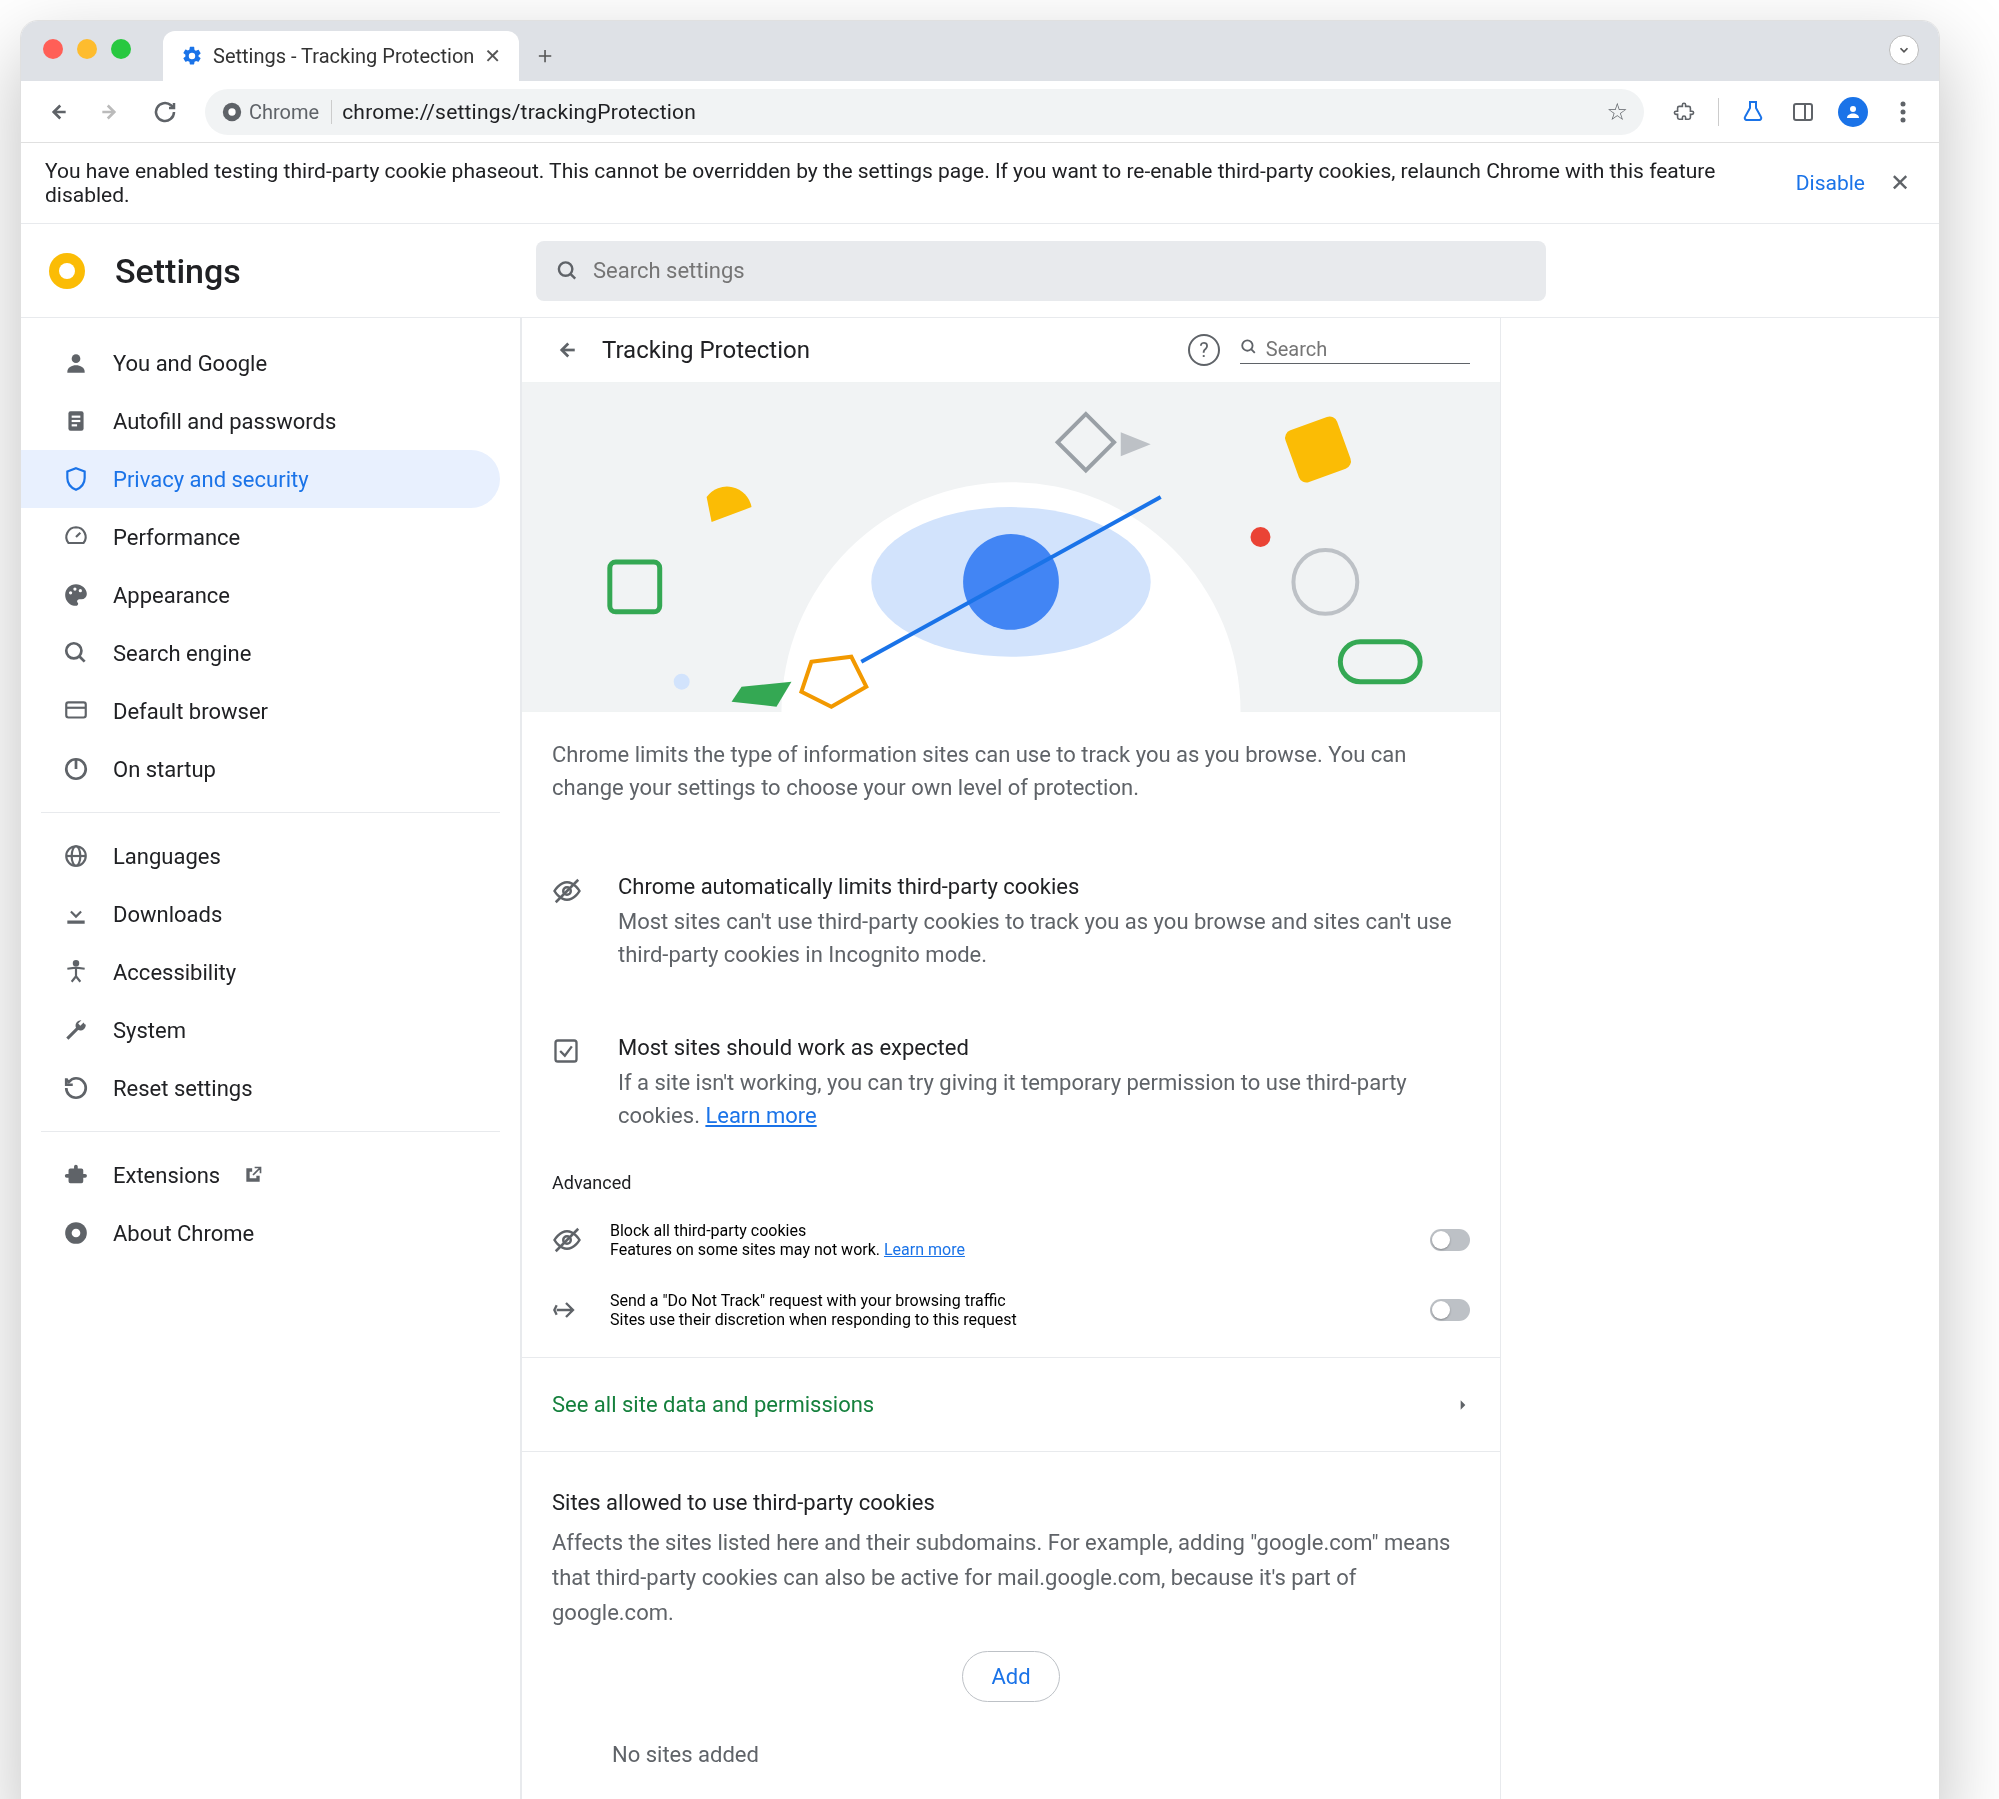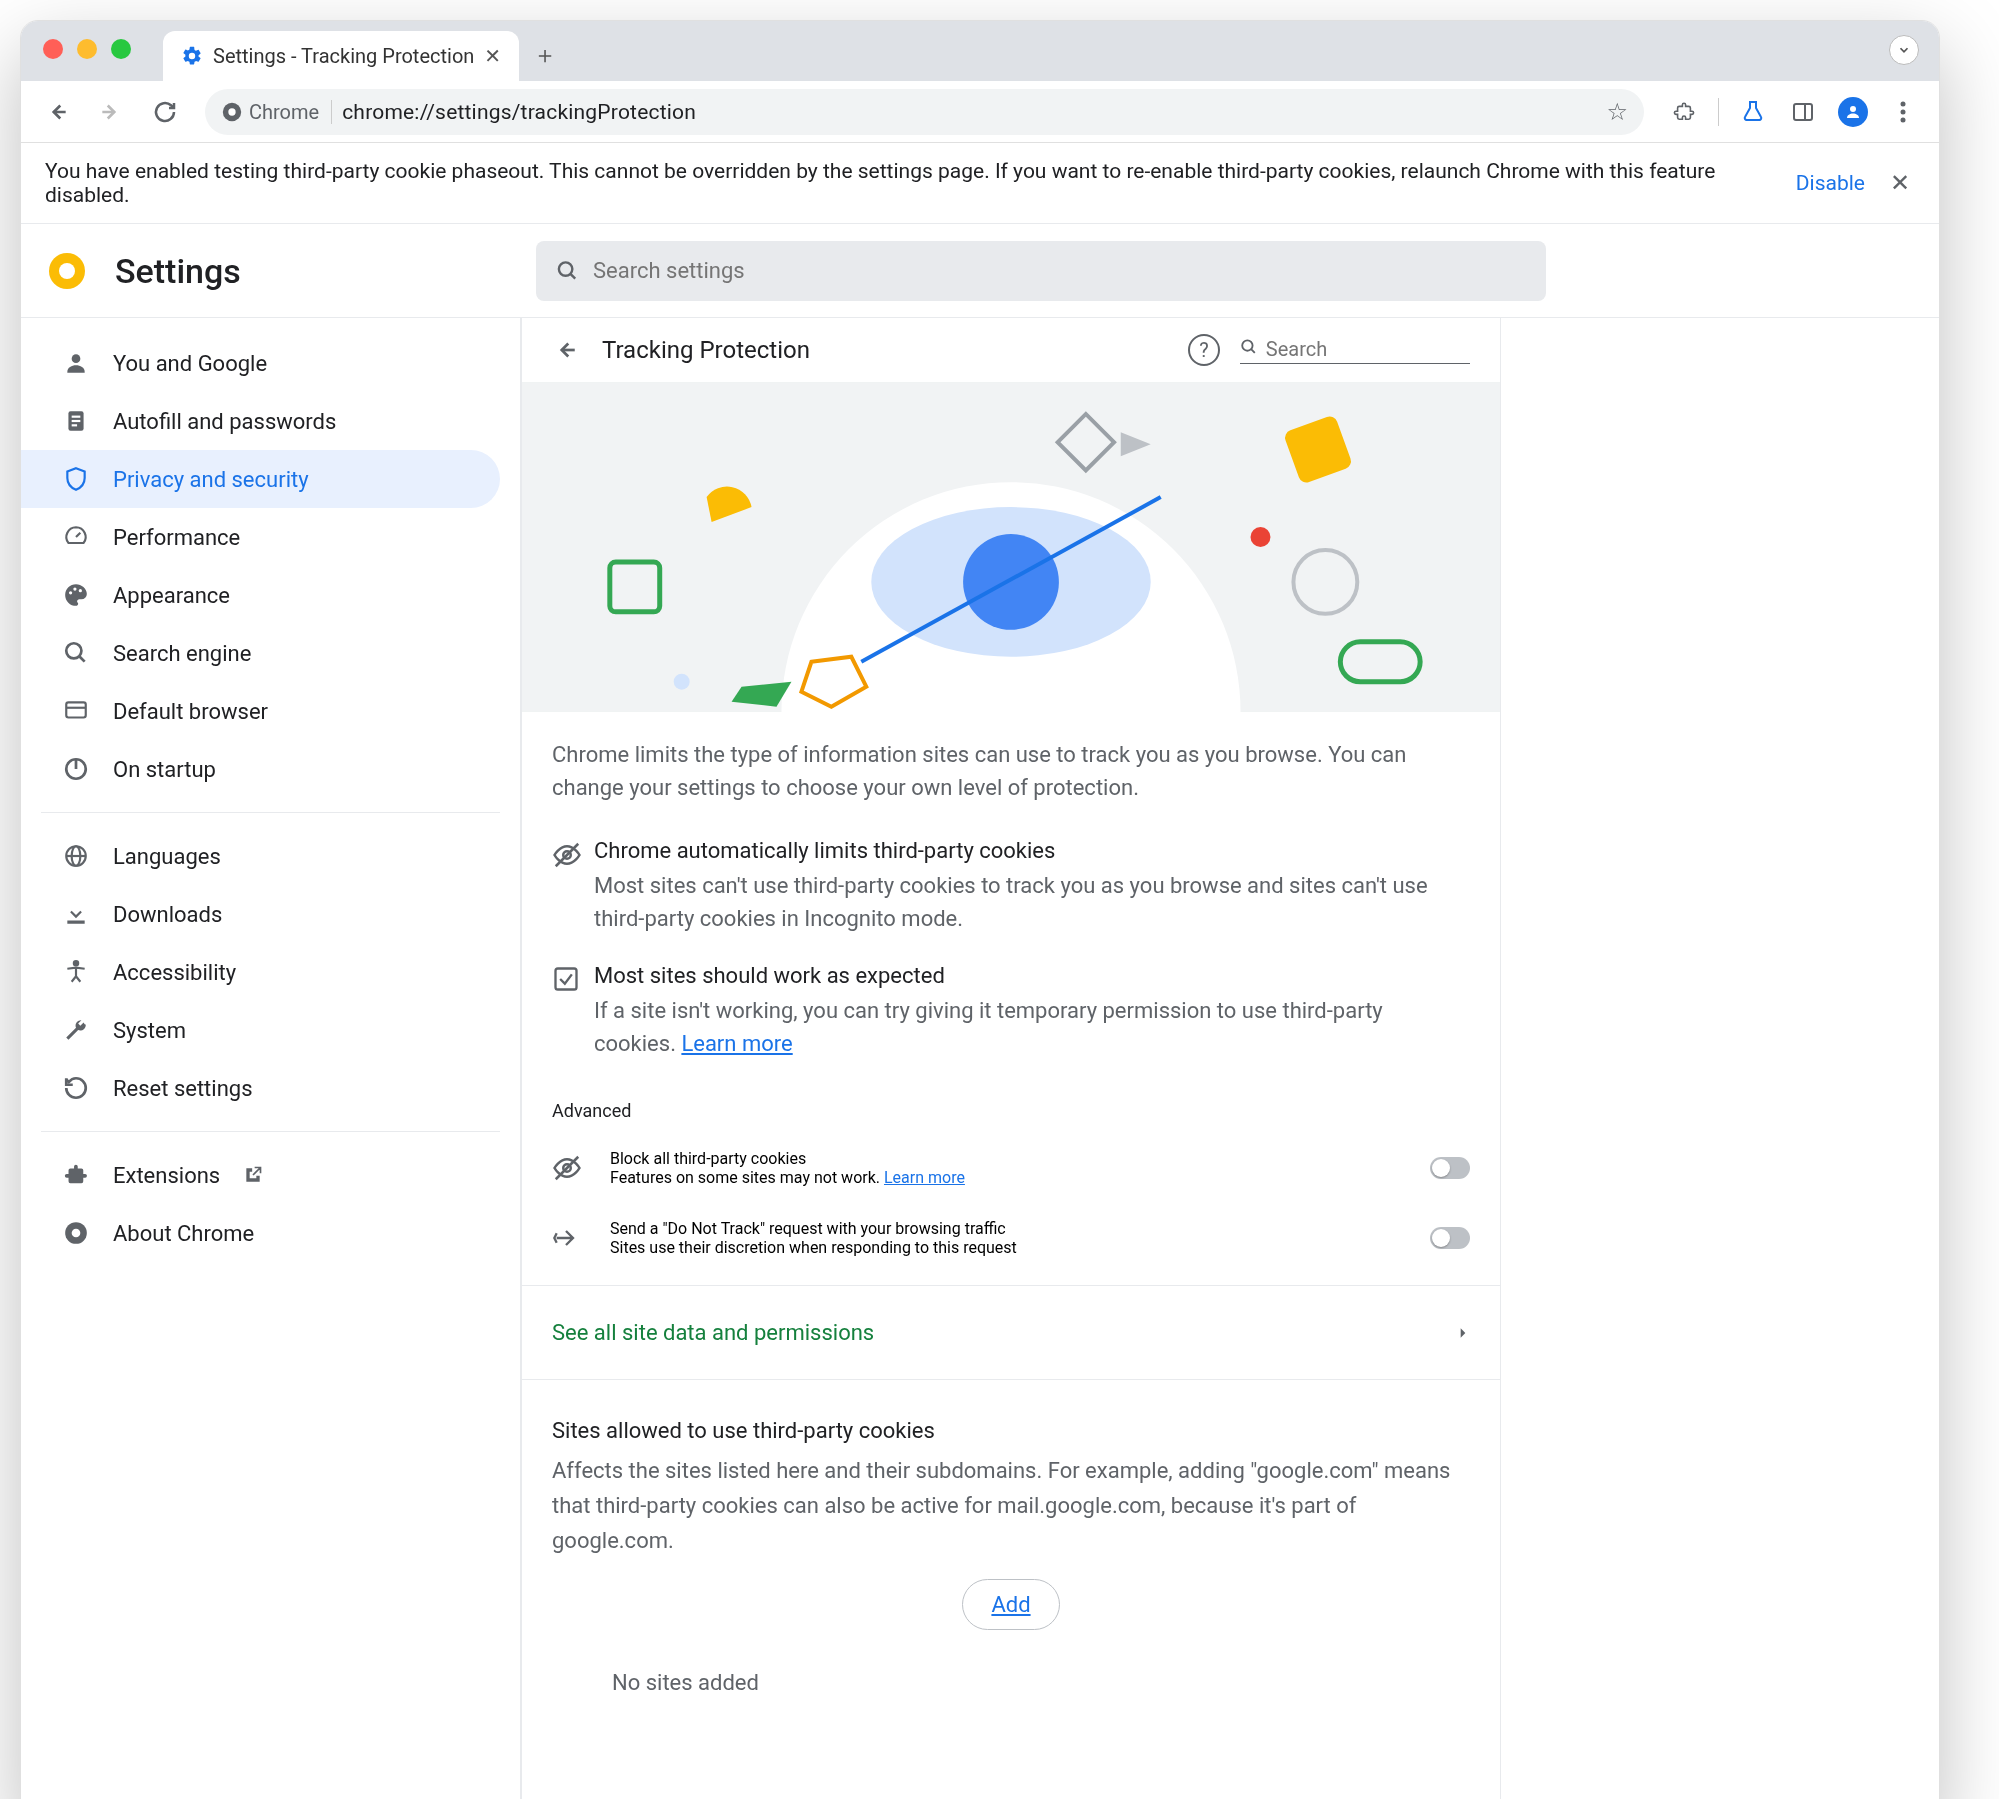--- a/index.html
+++ b/index.html
@@ -45,41 +45,41 @@
   .content { width:980px; border:1px solid #e8eaed; border-top:none; background:#fff;}
   .content-header { height:64px; display:flex; align-items:center; padding: 0 30px; gap:20px;}
   .back-arrow {width:30px; cursor:pointer; color:#5f6368;}
   .content-title { font-size:24px; color:#202124; flex:1;}
   .help-icon { width:32px; height:32px; border:2px solid #5f6368; border-radius:50%; display:flex; align-items:center; justify-content:center; color:#5f6368; font-size:20px; cursor:pointer;}
   .content-search { display:flex; align-items:flex-start; gap:8px; border-bottom:1px solid #5f6368; padding-bottom:2px; width:230px;}
   .content-search input { border:none; outline:none; font-size:20px; width:100%;}
   .hero { height:330px; background:#f1f3f4; position:relative; overflow:hidden; margin: 0;}
   .hero svg { width:100%; height:100%;}
   .body-text { padding: 26px 30px; color:#5f6368; font-size:22px; line-height:1.5;}
-  .info-row { display:flex; padding: 8px 30px 20px; gap:8px;}
+  .info-row { display:flex; padding: 8px 30px 20px; gap:32px;margin-top:36px;}
   .info-row .row-icon { width:34px; color:#5f6368; padding-top:2px; flex-shrink:0;}
   .info-row .row-content { flex:1;}
   .info-row .title { color:#202124; font-size:22px; margin-bottom:6px;}
   .info-row .desc { color:#5f6368; font-size:22px; line-height:1.5;}
   .link { color:#1a73e8; text-decoration:underline; cursor:pointer;}
   .section-label { padding: 20px 30px 12px; color:#202124; font-size:18px;}
   .toggle-row { display:flex; padding: 16px 30px; gap:24px; align-items:center;}
   .toggle-row .row-icon { width:34px; color:#5f6368; flex-shrink:0;}
   .toggle-row .row-content { flex:1;}
   .toggle { width:40px; height:22px; background:#bdc1c6; border-radius:11px; position:relative; cursor:pointer; flex-shrink:0;}
   .toggle::after { content:''; width:18px; height:18px; background:#fff; border-radius:50%; position:absolute; top:2px; left:2px; box-shadow:0 1px 2px rgba(0,0,0,0.3);}
   .divider { height:1px; background:#e8eaed; margin: 12px 0;}
   .arrow-row { display:flex; padding: 22px 30px; align-items:center; cursor:pointer;}
   .arrow-row .label { flex:1; color:#15803d; font-size:22px;}
   .arrow-row .chev-r { color:#5f6368;}
   .site-section { padding: 26px 30px; display:flex; gap:20px;flex-direction:column;}
   .site-text { flex:1;}
   .site-title { color:#202124; font-size:22px; margin-bottom:10px;}
   .site-desc { color:#5f6368; font-size:22px; line-height:1.6;}
-  .add-btn { align-self:center; border:1px solid #bdc1c6; color:#1a73e8; background:#fff; border-radius:26px; padding: 12px 28px; font-size:22px; cursor:pointer;text-decoration:underline;}
+  .add-btn { align-self:center; border:1px solid #bdc1c6; color:#1a73e8; background:#fff; border-radius:26px; padding: 12px 28px; font-size:22px; cursor:pointer;}
   .empty { padding: 14px 90px 30px; color:#5f6368; font-size:22px;}
   .main-column { display:flex; flex-direction:column; flex:1;}
   svg { display:block;}
 </style>
 </head>
 <body>
 
 <div class="window">
   <div class="titlebar">
     <div class="traffic">

